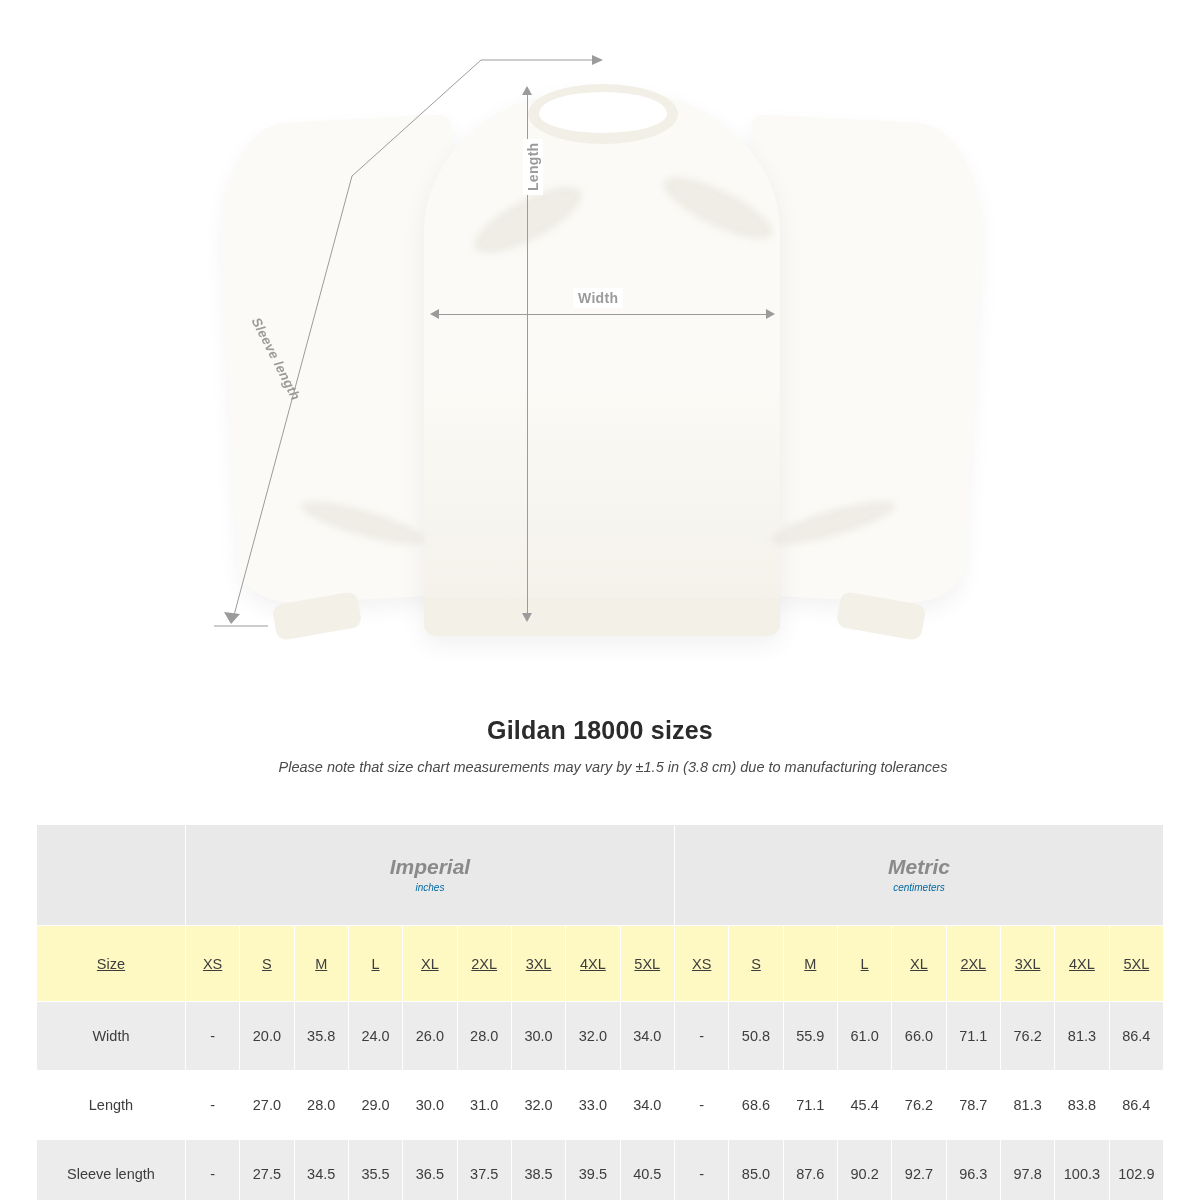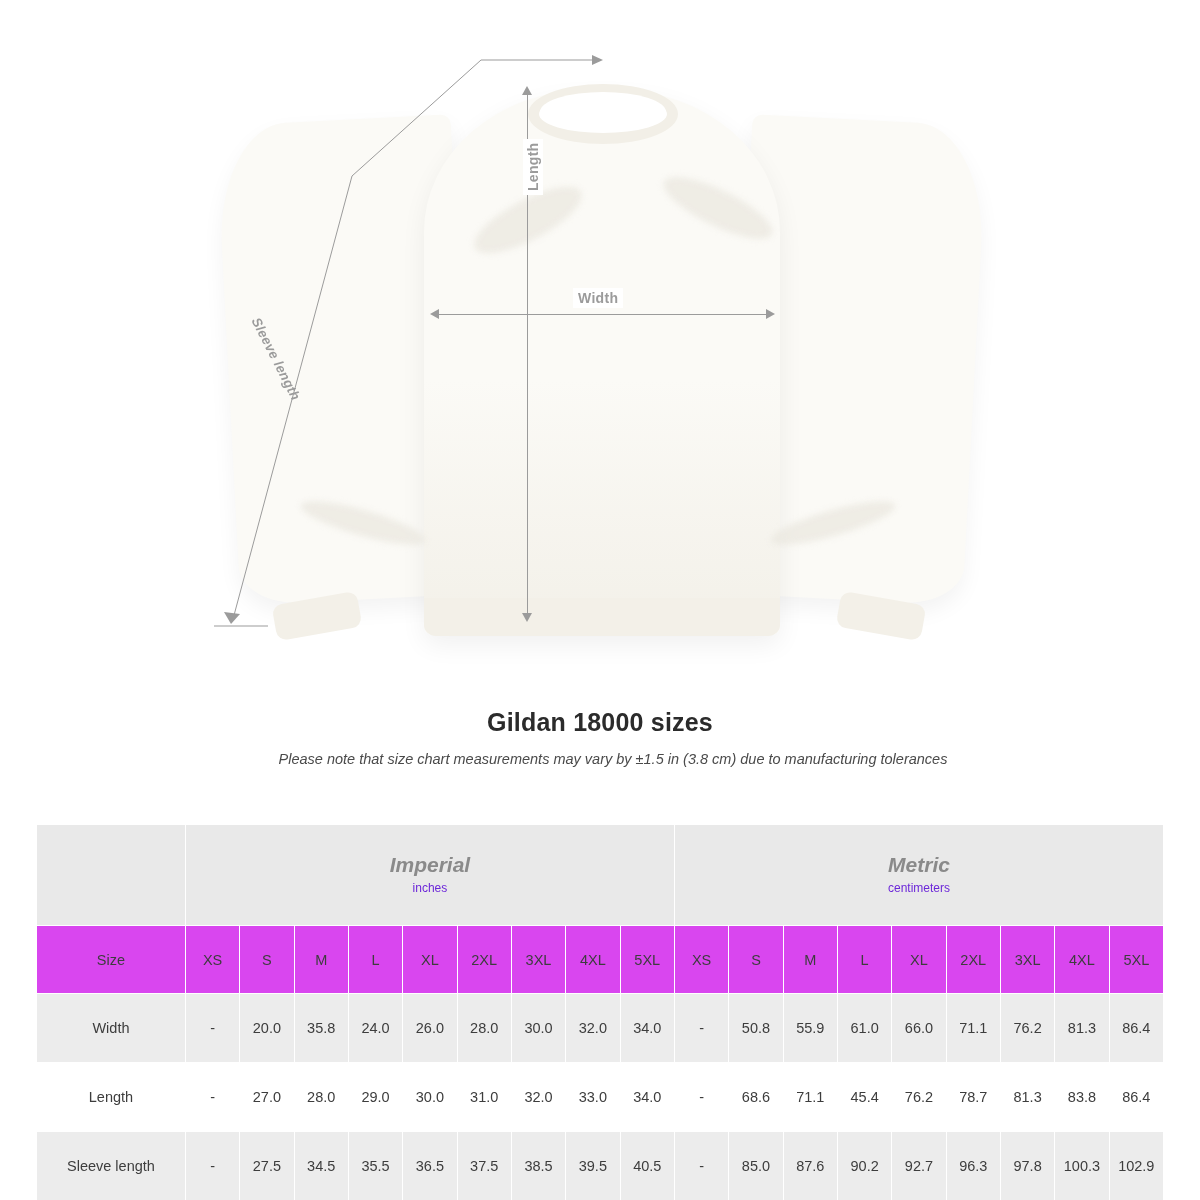--- a/index.html
+++ b/index.html
@@ -186,21 +186,21 @@
     font-style: italic;
     font-size: 13.5px;
   }
 
   
   .title {
     text-align: center;
     font-size: 25px;
     font-weight: bold;
     color: #2b2b2b;
-    margin: 0;
+    margin: 8px;
     padding-top: 18px;
     letter-spacing: 0.2px;
   }
   .subtitle {
     text-align: center;
     font-size: 14.5px;
     font-style: italic;
     color: #4a4a4a;
     margin: 14px 0 0 0;
     padding-left: 26px;
@@ -232,27 +232,29 @@
     vertical-align: middle;
   }
   .unit-title {
     font-size: 21px;
     font-style: italic;
     font-weight: bold;
     color: #8a8a8a;
     line-height: 1.25;
   }
   .unit-sub {
-    font-size: 12px;
-    color: #6d28d9;
+    font-size: 10px;
+    font-style: italic;
+    color: #0369a1;
     line-height: 1.6;
   }
   .row-header {
-    background: #d946ef;
-    height: 68px;
+    background: #fef9c3;
+    height: 76px;
+    text-decoration: underline;
   }
   .row-header td, .row-header th {
     font-weight: bold;
     font-size: 15px;
     color: #2b2b2b;
   }
   .row-alt td { background: #ececec; }
   .row-plain td { background: #ffffff; }
   .data-row td { height: 68px; }
   .label-cell {

